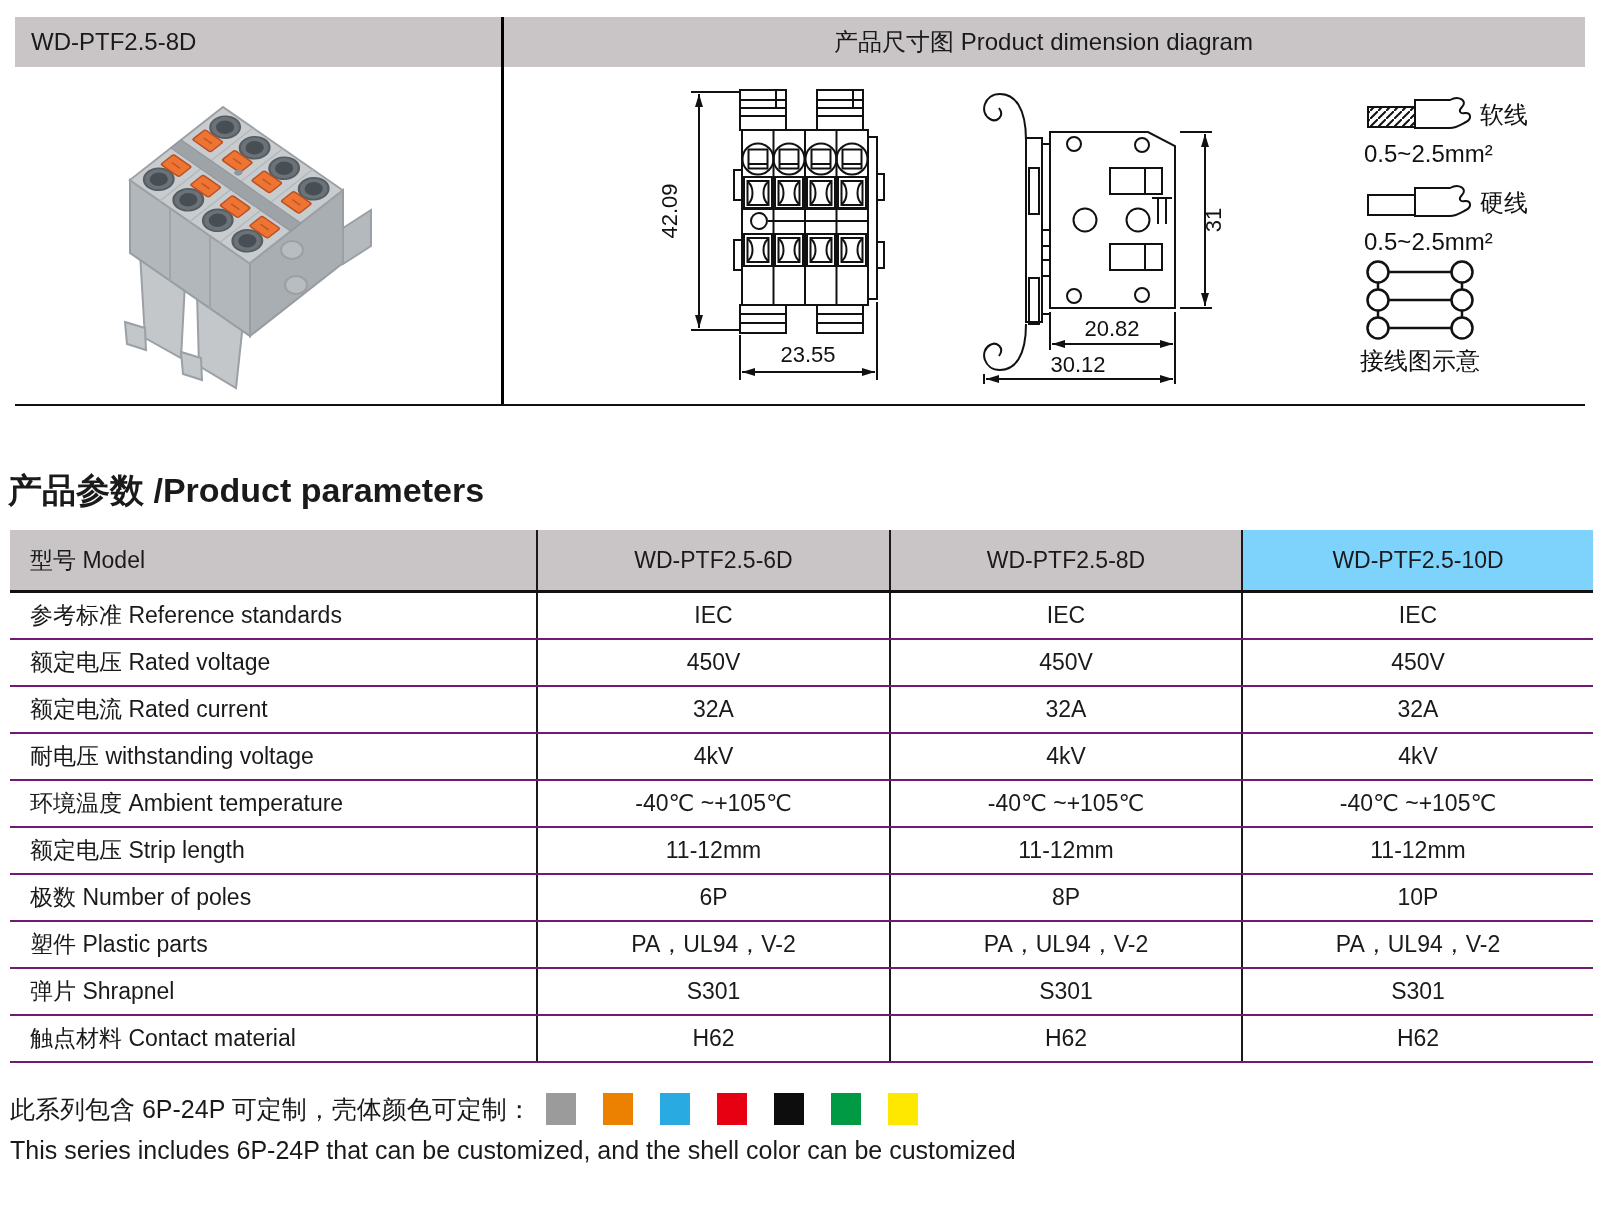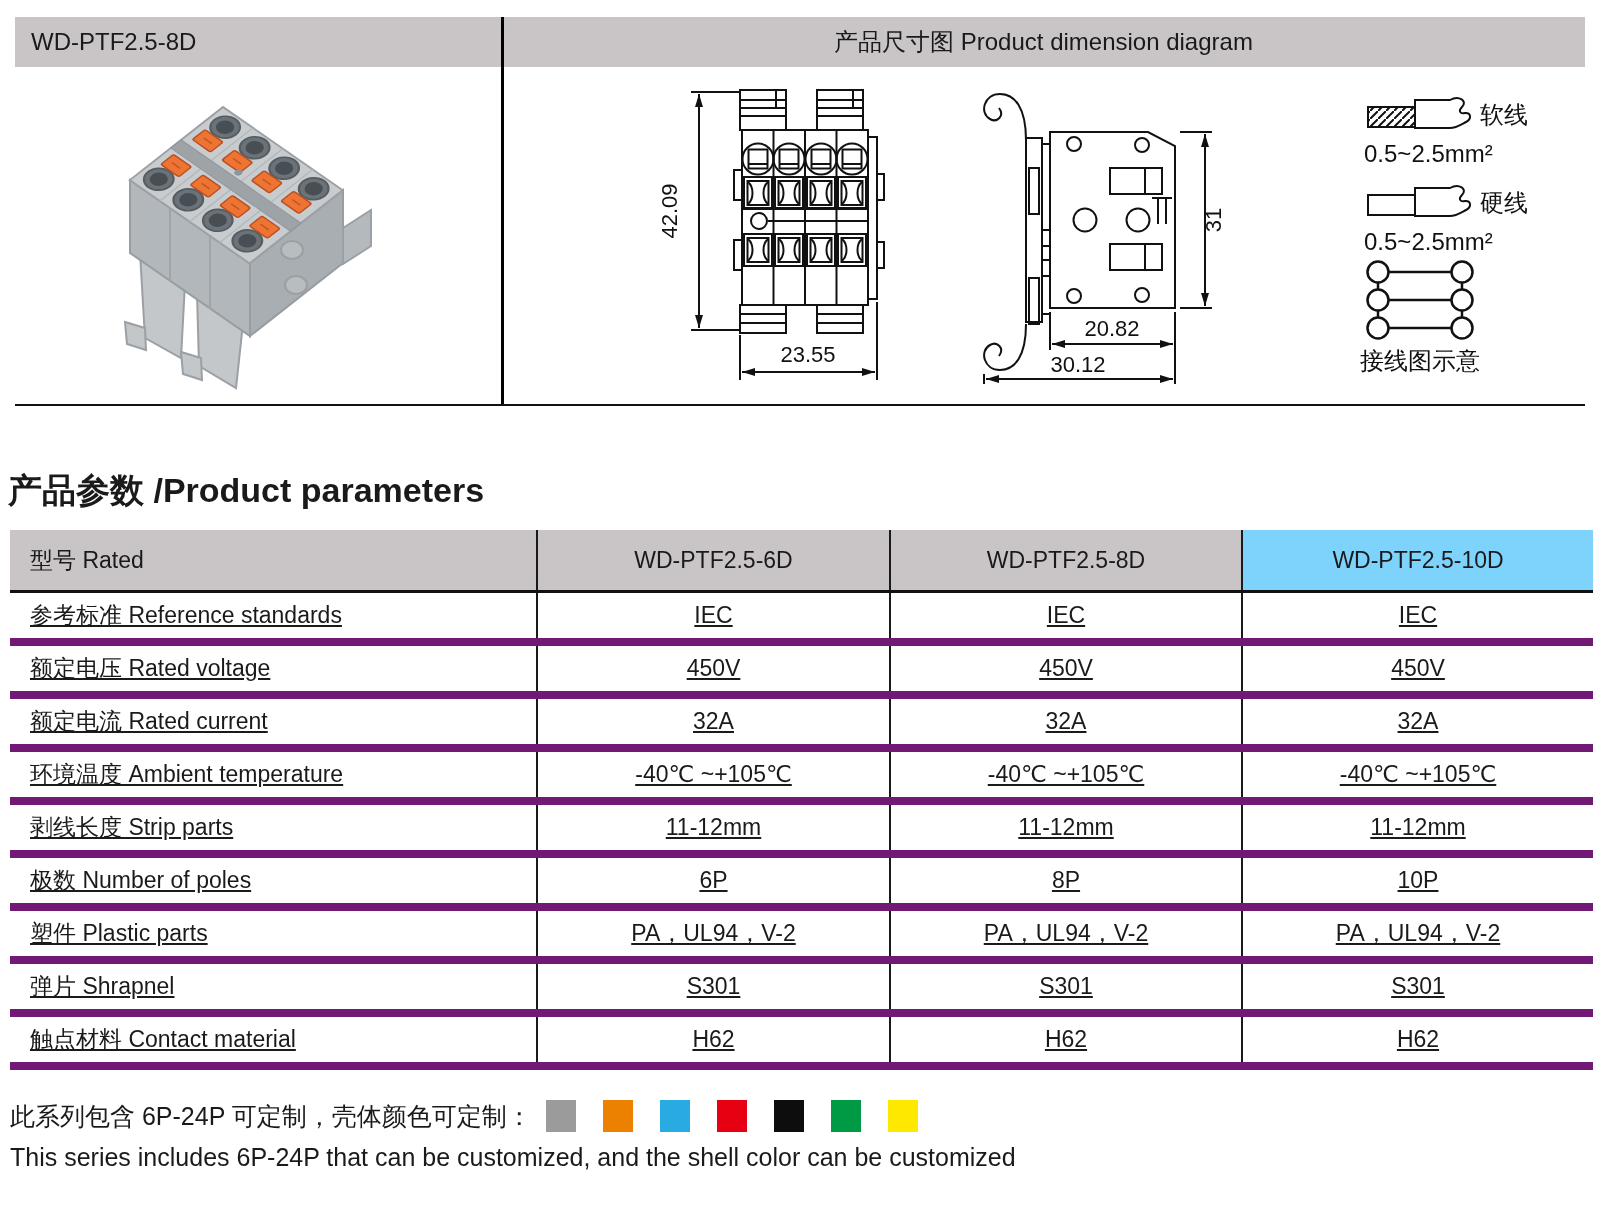--- a/index.html
+++ b/index.html
@@ -23,21 +23,21 @@
   .dim-text{font-size:22px;}
   .cn-text{font-size:24px;}
   
   .params-title{margin:34px 0 24px 8px;font-size:34px;font-weight:bold;line-height:32px;}
   table.params{border-collapse:collapse;margin-left:10px;width:1583px;table-layout:fixed;font-size:23px;}
   table.params col.c0{width:527px;}
   table.params col.c1{width:353px;}
   table.params col.c2{width:352px;}
   table.params col.c3{width:351px;}
   table.params th{height:58px;font-weight:normal;border-bottom:3px solid #111;}
-  table.params td{height:43px;border-bottom:8px solid #701a75;text-align:center;text-decoration:underline;}
+  table.params td{height:43px;border-bottom:2px solid #701a75;text-align:center;}
   table.params th{text-align:center;}
   table.params th:first-child,table.params td:first-child{text-align:left;padding-left:20px;}
   table.params th + th,table.params td + td{border-left:2px solid #1a1a1a;}
   .dot{display:inline-block;width:28px;height:30px;border-radius:50%;border:1px solid #7a4a12;vertical-align:middle;}
   
   .note-zh{margin:30px 0 0 10px;font-size:25px;display:flex;}
   .swatch-row{display:inline-flex;margin-left:14px;}
   .swatch{display:inline-block;width:30px;height:32px;margin-right:27px;}
   .note-en{margin:10px 0 0 10px;font-size:25px;}
 </style>
@@ -281,21 +281,21 @@
 
 <table class="params">
   <colgroup>
       <col class="c0">
       <col class="c1">
       <col class="c2">
       <col class="c3">
     </colgroup>
   <thead>
     <tr>
-      <th style="background: rgb(201, 197, 198);">型号 Rated</th>
+      <th style="background: rgb(201, 197, 198);">型号 Model</th>
       <th style="background: rgb(201, 197, 198);">WD-PTF2.5-6D</th>
       <th style="background: rgb(201, 197, 198);">WD-PTF2.5-8D</th>
       <th style="background: #7dd3fc;">WD-PTF2.5-10D</th>
     </tr>
   </thead>
   <tbody>
     <tr>
       <td>参考标准 Reference standards</td>
       <td>IEC</td>
       <td>IEC</td>
@@ -307,27 +307,33 @@
       <td>450V</td>
       <td>450V</td>
     </tr>
     <tr>
       <td>额定电流 Rated current</td>
       <td>32A</td>
       <td>32A</td>
       <td>32A</td>
     </tr>
     <tr>
+      <td>耐电压 withstanding voltage</td>
+      <td>4kV</td>
+      <td>4kV</td>
+      <td>4kV</td>
+    </tr>
+    <tr>
       <td>环境温度 Ambient temperature</td>
       <td>-40℃ ~+105℃</td>
       <td>-40℃ ~+105℃</td>
       <td>-40℃ ~+105℃</td>
     </tr>
     <tr>
-      <td>剥线长度 Strip parts</td>
+      <td>额定电压 Strip length</td>
       <td>11-12mm</td>
       <td>11-12mm</td>
       <td>11-12mm</td>
     </tr>
     <tr>
       <td>极数 Number of poles</td>
       <td>6P</td>
       <td>8P</td>
       <td>10P</td>
     </tr>

